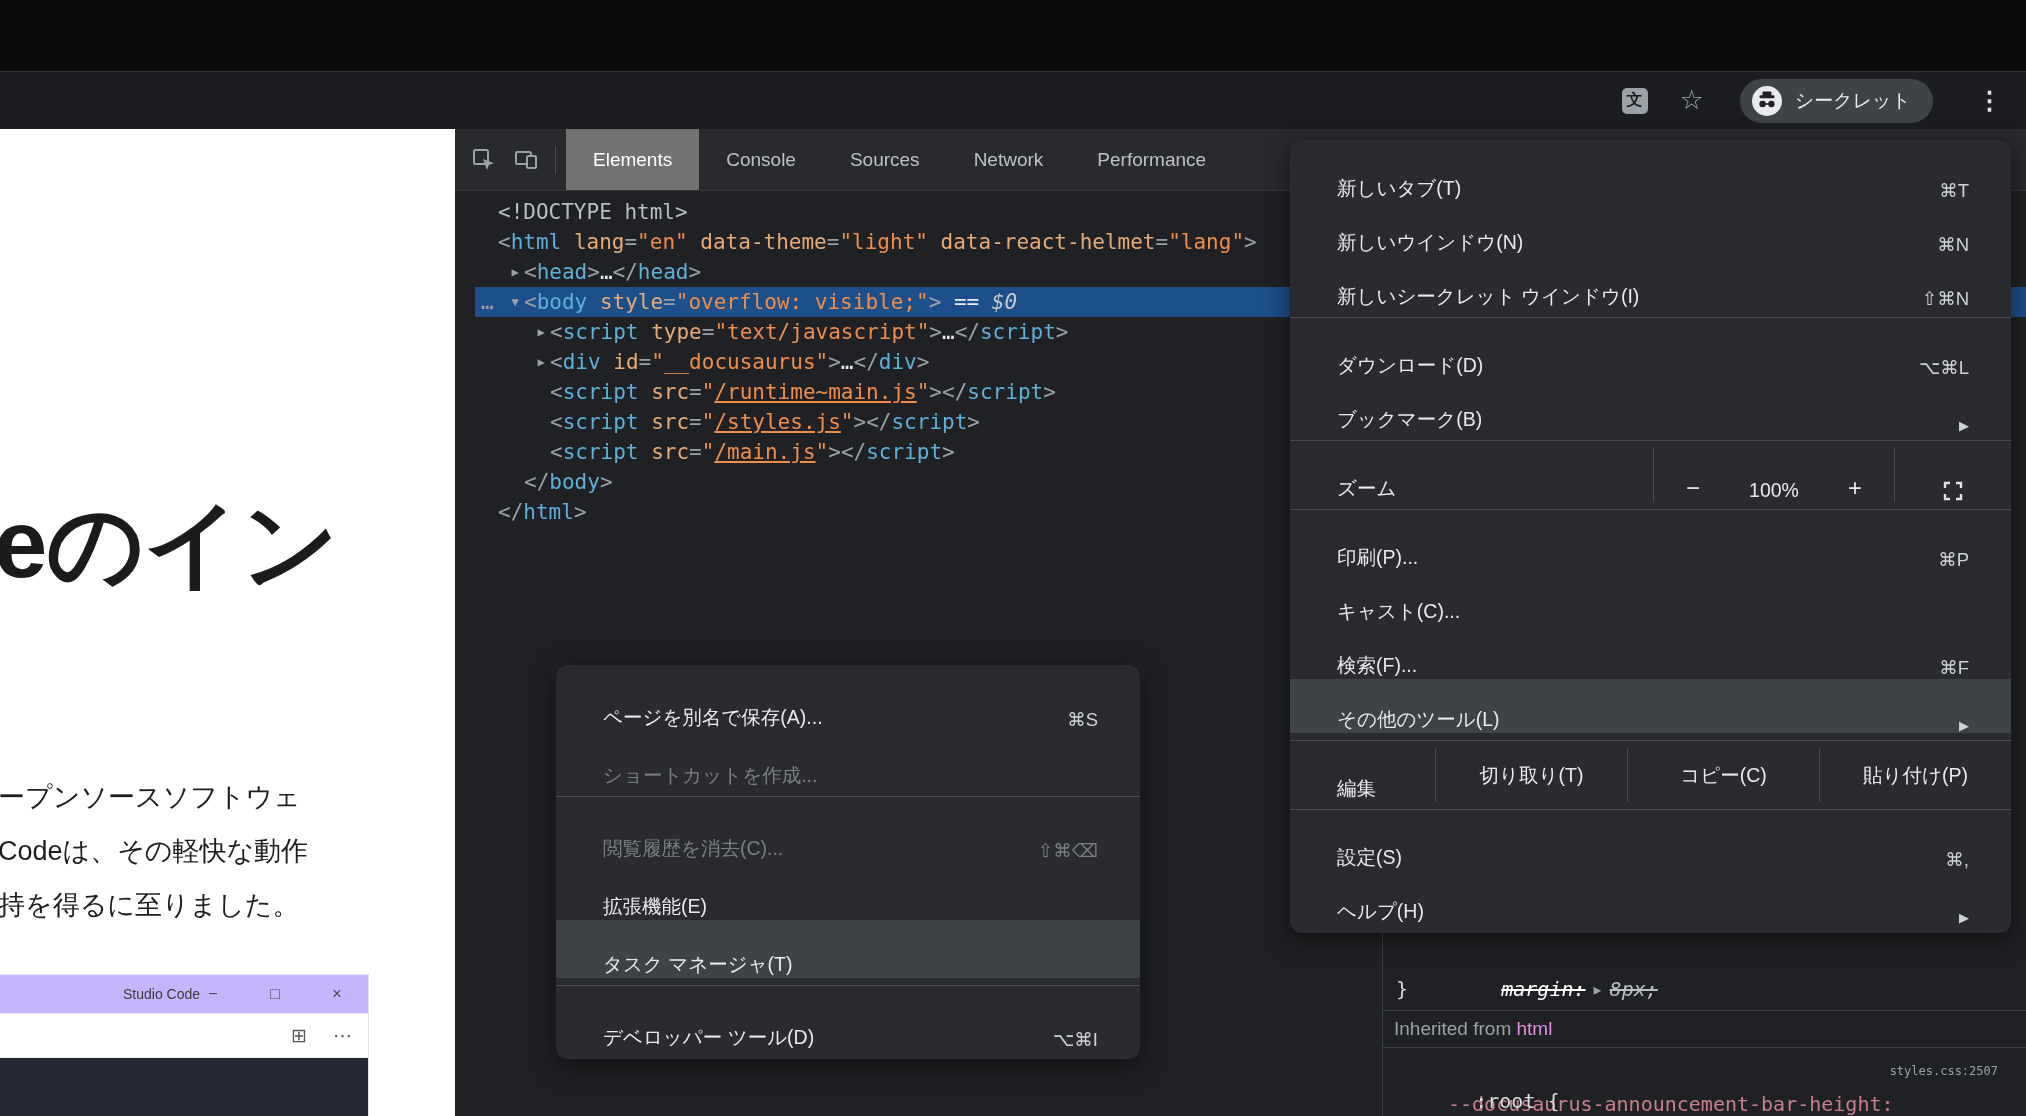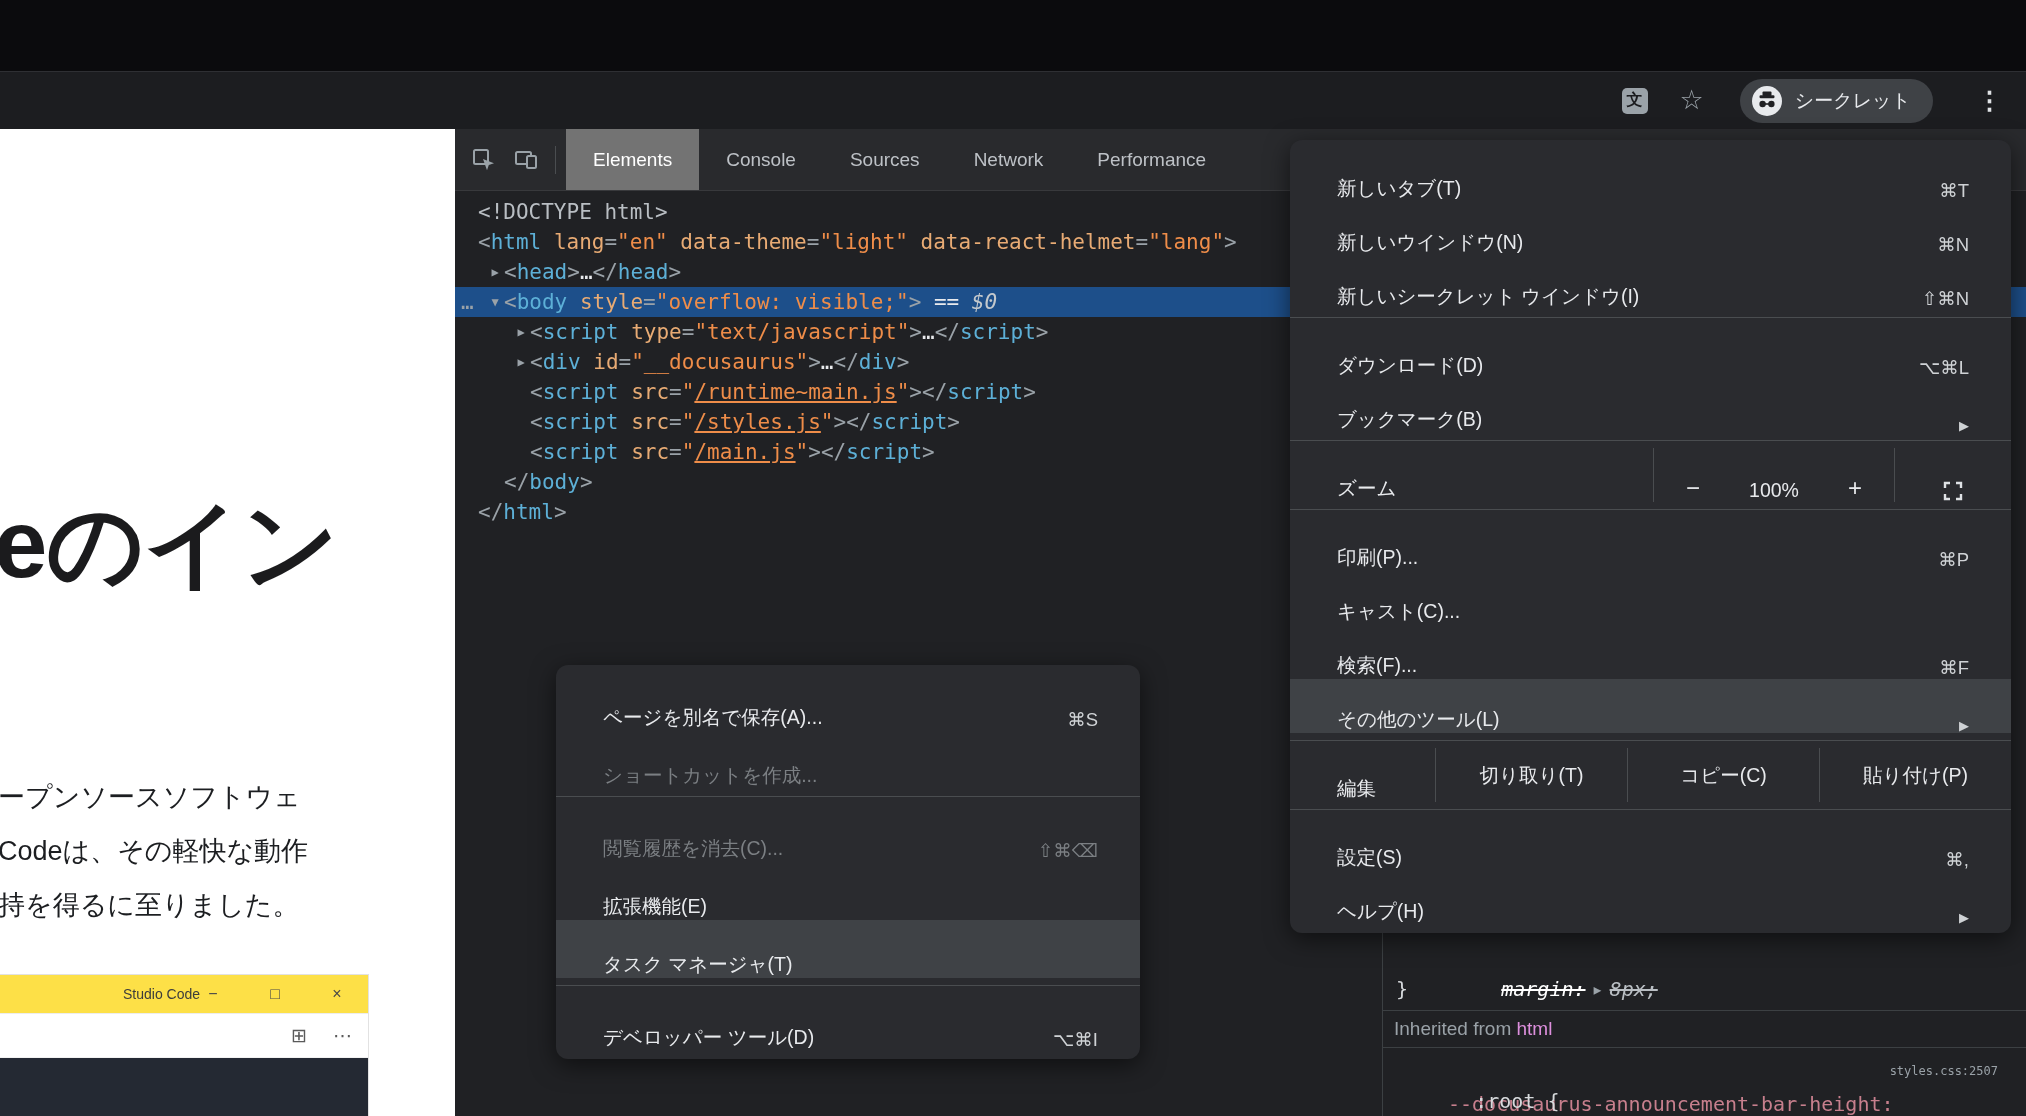--- a/index.html
+++ b/index.html
@@ -16,39 +16,39 @@
   .incog-pill{height:44px;border-radius:22px;background:#3f4246;display:flex;align-items:center;gap:13px;padding:0 22px 0 12px;margin-right:44px;}
   .incog-pill .lbl{color:#e8eaed;font-size:19px;}
   .dots{font-size:25px;color:#dfe2e5;font-weight:700;line-height:1;}
 
   
   .page{position:absolute;left:0;top:129px;width:455px;height:987px;background:#ffffff;overflow:hidden;}
   .page-heading{position:absolute;left:-6px;top:352px;font-size:96px;font-weight:700;color:#1b1b1d;letter-spacing:-1px;white-space:nowrap;}
   .page-para{position:absolute;left:-2px;top:641px;font-size:27px;line-height:54px;color:#1c1e21;white-space:nowrap;}
 
   .vscode{position:absolute;left:0;top:846px;width:368px;height:270px;background:#242933;box-shadow:0 0 0 1px #e2e2e2;}
-  .vs-titlebar{position:absolute;left:0;top:0;right:0;height:39px;background:#fde047;border-bottom:1px solid #ededed;box-sizing:border-box;}
+  .vs-titlebar{position:absolute;left:0;top:0;right:0;height:39px;background:#c4b5fd;border-bottom:1px solid #ededed;box-sizing:border-box;}
   .vs-title{position:absolute;left:123px;top:0;line-height:39px;font-size:14px;color:#3c3c3c;white-space:nowrap;}
   .vs-controls{position:absolute;right:0;top:0;height:39px;display:flex;}
   .vs-ctl{width:62px;text-align:center;line-height:38px;color:#4a4a4a;font-size:16px;}
   .vs-menubar{position:absolute;left:0;top:39px;right:0;height:44px;background:#ffffff;border-bottom:1px solid #f2f2f2;box-sizing:border-box;}
   .vs-mb-icons{position:absolute;right:16px;top:0;height:100%;display:flex;gap:26px;align-items:center;color:#5a5a5a;font-size:19px;}
   .vs-editor{position:absolute;left:0;top:84px;right:0;bottom:0;background:#242933;}
 
   
   .devtools{position:absolute;left:455px;top:129px;right:0;bottom:0;background:#202124;}
   .dt-toolbar{position:absolute;left:0;top:0;right:0;height:62px;background:#292a2d;border-bottom:1px solid #38393c;box-sizing:border-box;display:flex;align-items:center;padding-left:12px;}
   .dt-ico{display:flex;align-items:center;justify-content:center;width:34px;height:34px;margin-right:8px;}
   .dt-div{width:1px;height:28px;background:#4a4d50;margin:0 10px 0 4px;}
   .dt-tabs{display:flex;height:100%;}
   .tab{height:100%;display:flex;align-items:center;padding:0 27px;font-size:19px;color:#bdc1c6;}
   .tab.active{background:#737373;color:#ffffff;}
 
   .dt-code{position:absolute;left:0;top:62px;right:0;padding-top:6px;font-family:"DejaVu Sans Mono",monospace;font-size:21px;line-height:30px;}
-  .tl{position:relative;height:30px;white-space:pre;}
+  .tl{position:relative;height:30px;white-space:pre;margin-left:20px;}
   .tl.sel{background:#1d4f8a;}
   .tarrow{position:absolute;top:0;width:16px;text-align:center;font-size:12px;line-height:30px;color:#9aa2a8;}
   .gdots{position:absolute;left:6px;color:#9aa2a8;}
   .tk-p{color:#9aa2a8;} .tk-t{color:#5db0d7;} .tk-a{color:#e8ab74;} .tk-v{color:#ef8d49;}
   .tk-l{color:#ef8d49;text-decoration:underline;} .tk-w{color:#e8eaed;}
   .tk-g{color:#c4c9cd;font-style:italic;} .tk-d{color:#b9bec3;}
 
   
   .styles-pane{position:absolute;left:927px;top:801px;right:0;bottom:0;border-left:1px solid #3c4043;background:#202124;padding-top:14px;box-sizing:border-box;font-family:"DejaVu Sans Mono",monospace;font-size:20px;line-height:30px;color:#d7dadd;}
   .st-line{height:30px;white-space:pre;}

